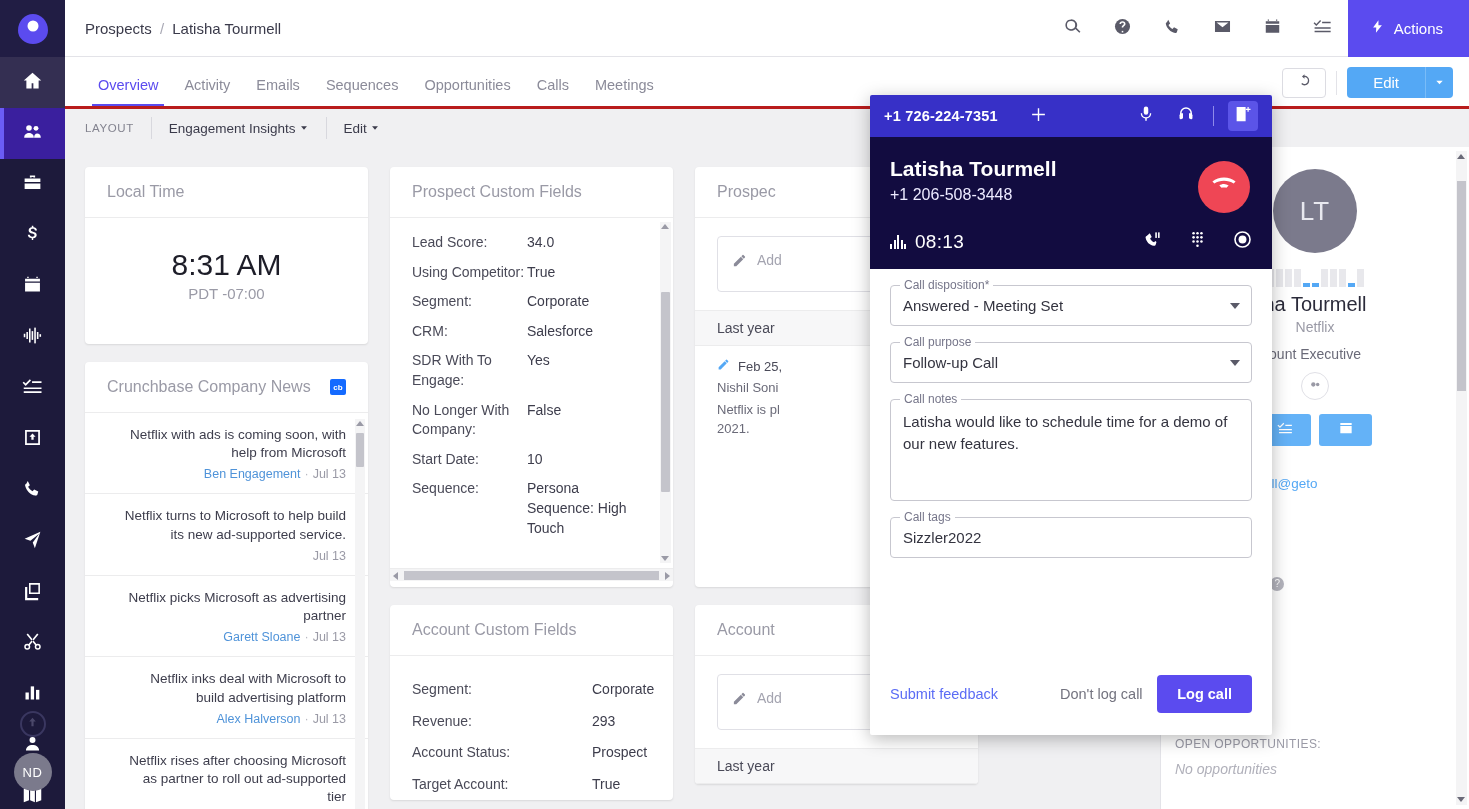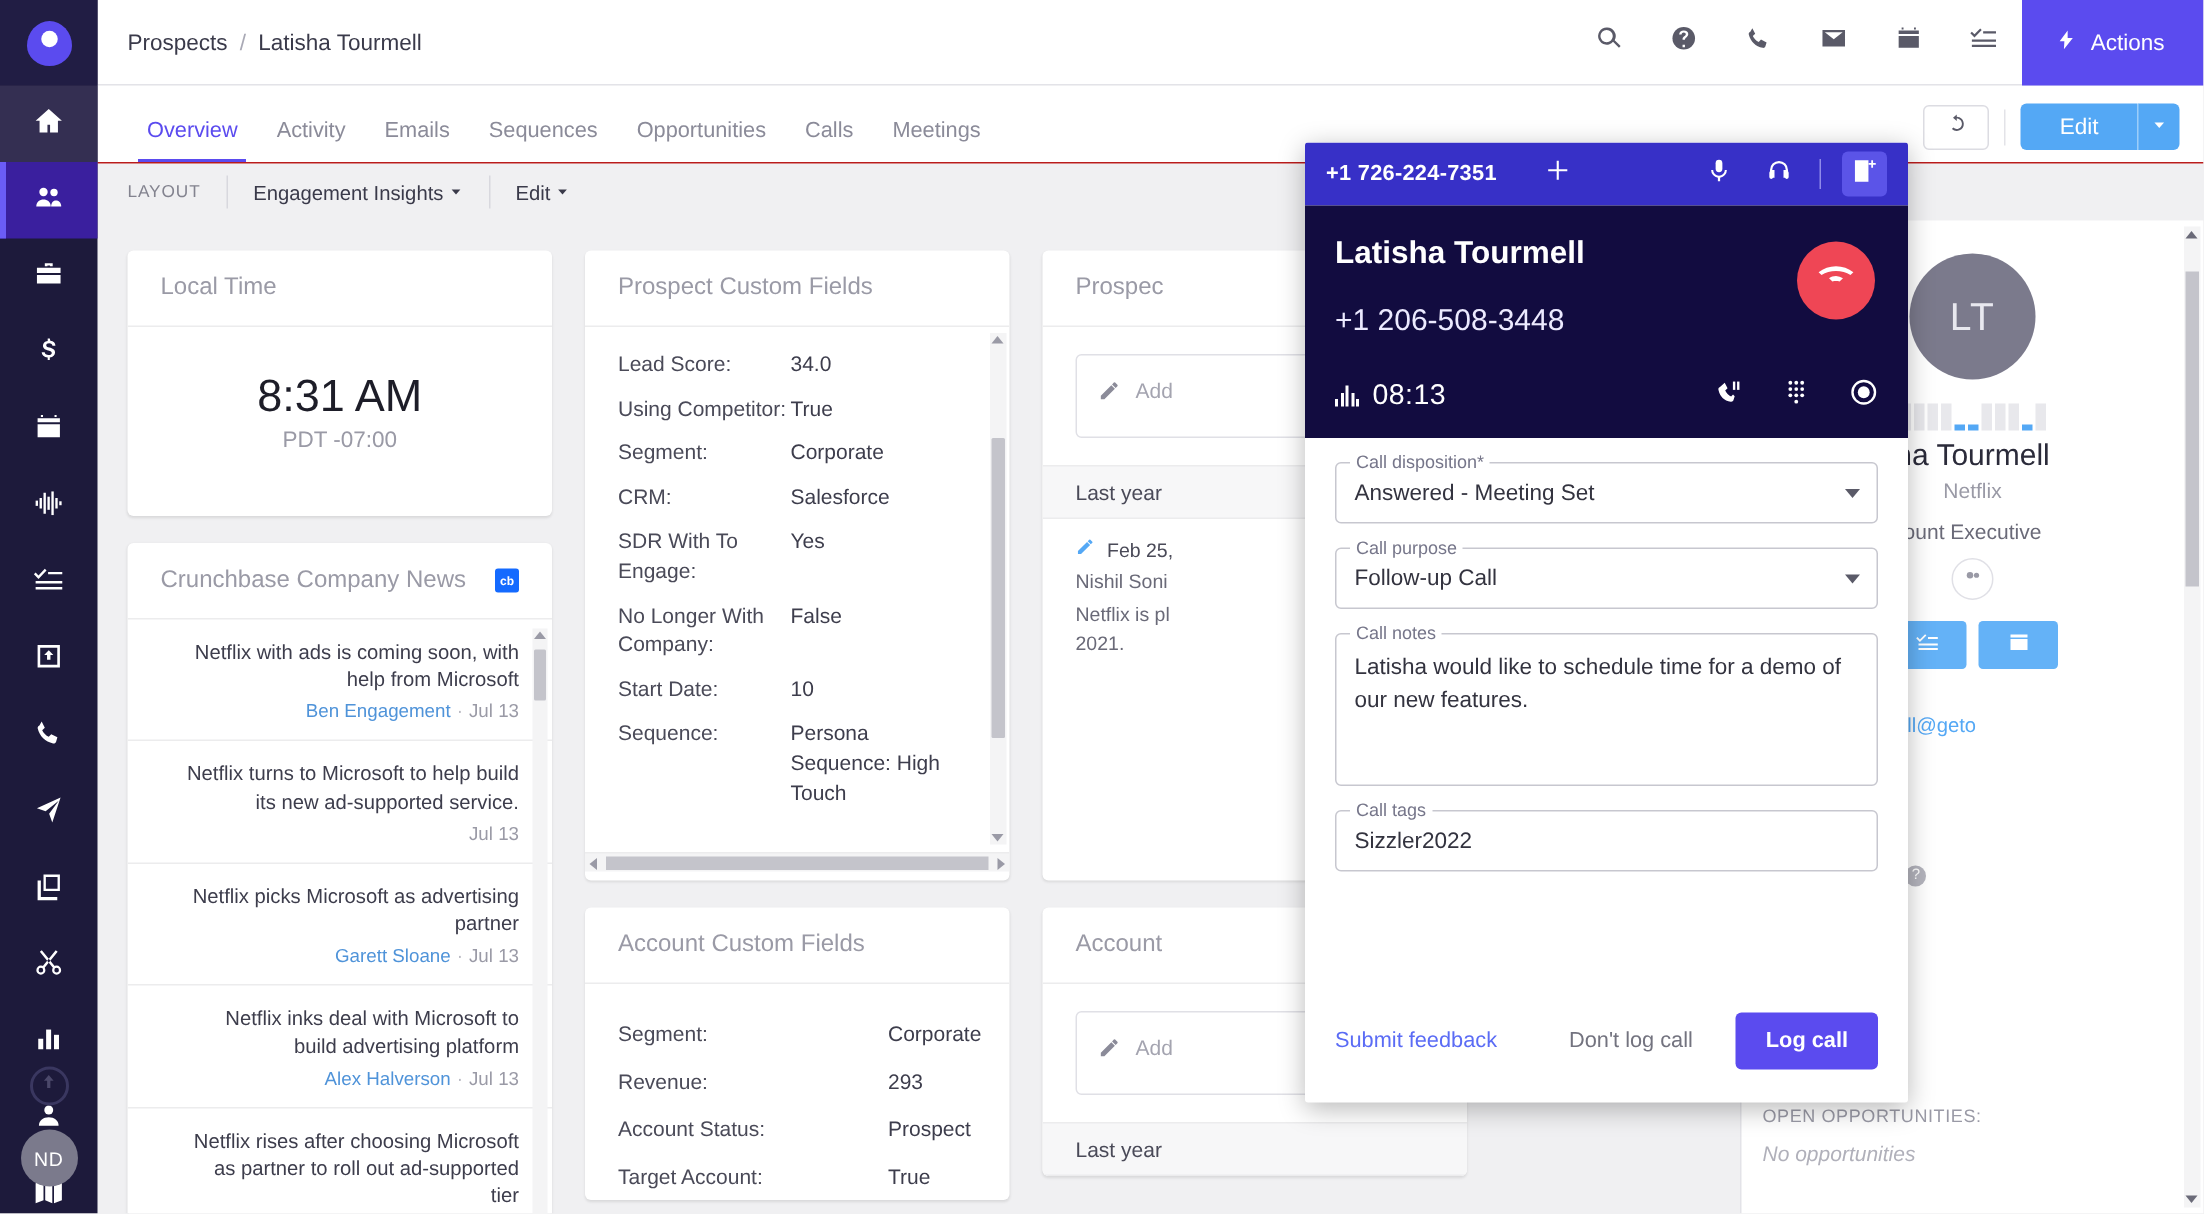--- a/index.html
+++ b/index.html
@@ -70,21 +70,21 @@
   #actions-btn {
     height: 57px; background: #5b4bef; color: #fff; display: flex;
     align-items: center; gap: 9px; padding: 0 26px 0 22px;
     font-size: 15px; cursor: pointer;
   }
   #actions-btn svg { width: 15px; height: 15px; fill: #fff; }
 
   
   #tabsrow {
     position: absolute; left: 65px; top: 57px; right: 0; height: 52px;
-    background: #fff; border-bottom: 1px solid #b91c1c;
+    background: #fff; border-bottom: 3px solid #b91c1c;
     display: flex; align-items: flex-end; z-index: 19; text-align: right;
   }
   #tabs { display: flex; margin-left: 20px; }
   .tab {
     padding: 0 13px 13px 13px; font-size: 14.5px; color: #8b8b99;
     cursor: pointer; position: relative;
   }
   .tab.active { color: #5b4bef; }
   .tab.active::after {
     content: ""; position: absolute; left: 7px; right: 7px; bottom: 0;
@@ -283,21 +283,21 @@
   #dialer-plus svg { width: 17px; height: 17px; fill: #fff; }
   #dialer-top-right { margin-left: auto; display: flex; align-items: center; gap: 14px; }
   .dtop-ic { width: 26px; height: 26px; display: flex; align-items: center;
     justify-content: center; cursor: pointer; }
   .dtop-ic svg { width: 18px; height: 18px; fill: #fff; }
   .dtop-sep { width: 1px; height: 20px; background: #8f8aea; }
   .dtop-ic.boxed { background: #5b54e8; border-radius: 4px; width: 30px; height: 30px; }
 
   #dialer-body { background: #120c40; padding: 20px 20px 16px; color: #fff; }
   #dialer-name { font-size: 21px; font-weight: bold; }
-  #dialer-sub { font-size: 20px; margin-top: 22px; color: #eceaff; }
+  #dialer-sub { font-size: 16px; margin-top: 5px; color: #eceaff; }
   #hangup {
     position: absolute; right: 22px; top: 66px; width: 52px; height: 52px;
     border-radius: 50%; background: #ef4655; display: flex;
     align-items: center; justify-content: center; cursor: pointer;
   }
   #hangup svg { width: 26px; height: 26px; fill: #fff; }
   #dialer-status { display: flex; align-items: center; margin-top: 26px; }
   #wave { display: flex; align-items: flex-end; gap: 1.5px; height: 14px; }
   #wave i { width: 2px; background: #fff; display: block; }
   #calltime { font-size: 19px; margin-left: 9px; letter-spacing: .3px; }
@@ -319,21 +319,21 @@
     position: absolute; right: 11px; top: 50%; transform: translateY(-50%);
     width: 0; height: 0; border-left: 5.5px solid transparent;
     border-right: 5.5px solid transparent; border-top: 6px solid #5a5a68;
   }
   #f-notes { height: 102px; }
   #f-notes .value { line-height: 1.45; }
   #dialer-footer {
     display: flex; align-items: center; padding: 10px 20px 22px; gap: 0;
   }
   #submit-feedback { font-size: 14.5px; color: #5b6cf5; cursor: pointer; }
-  #dont-log { font-size: 14.5px; color: #73737f; cursor: pointer; margin-left: 48px; }
+  #dont-log { font-size: 14.5px; color: #73737f; cursor: pointer; margin-left: 62px; }
   #log-call {
     margin-left: auto; background: #5b4bef; color: #fff; font-size: 14.5px;
     font-weight: bold; padding: 11px 20px; border-radius: 4px; cursor: pointer;
   }
 </style>
 </head>
 <body>
 
 <div id="rail">
   <div id="rail-logo">

